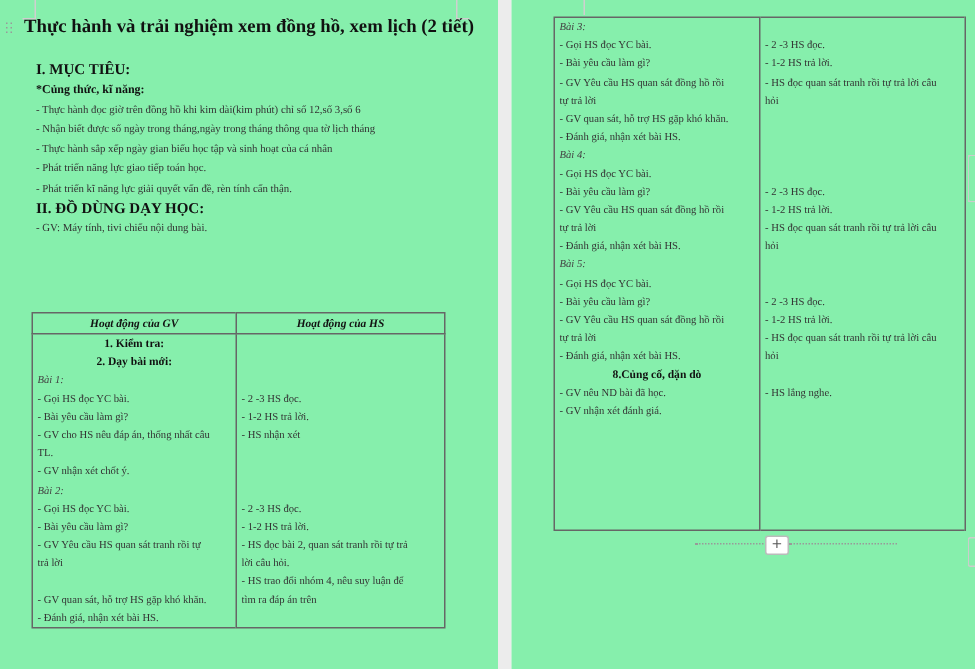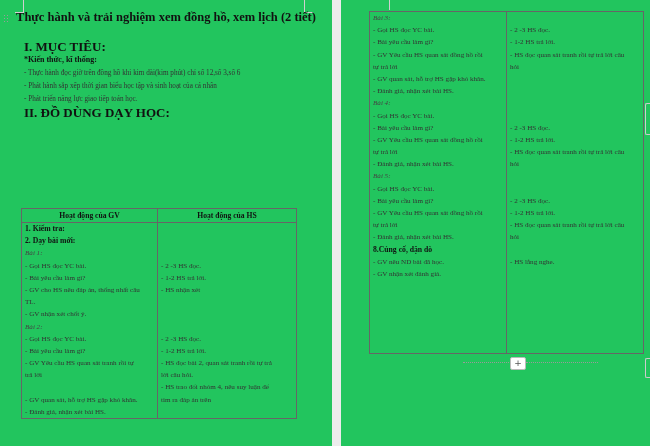--- a/index.html
+++ b/index.html
@@ -2,50 +2,50 @@
 <html><head>
 <meta charset="utf-8">
 <style>
   html, body { margin: 0; padding: 0; }
   body {
     width: 650px; height: 446px; overflow: hidden; position: relative;
     background: #ffffff;
     font-family: "Liberation Serif", "DejaVu Serif", serif;
     color: #222;
   }
-  .page { position: absolute; top: 0; background: #22c55e; }
+  .page { position: absolute; top: 0; background: #86efac; }
   #page-left { left: 0; width: 332px; height: 446px; }
   #page-gap { position: absolute; left: 332px; top: 0; width: 9px; height: 446px; background: #ececec; }
   #page-right { left: 341px; width: 309px; height: 446px; }
 
   .corner-mark { position: absolute; border-color: #cfcfcf; border-style: solid; width: 8px; height: 12px; }
   .cm-tl { left: 15px; top: 0; border-width: 0 1px 1px 0; }
   .cm-tr { left: 304px; top: 0; border-width: 0 0 1px 1px; }
   .cm-rtl { left: 40px; top: 0; border-width: 0 1px 0 0; height: 10px; }
 
   .drag-handle { position: absolute; left: 4px; top: 15px; width: 6px; height: 10px;
     display: grid; grid-template-columns: 3px 3px; grid-auto-rows: 3px; cursor: grab; }
   .drag-handle i { display: block; width: 1px; height: 1px; background: #999; }
 
   .title { position: absolute; left: 0; width: 332px; top: 10px; text-align: center;
     font-weight: bold; font-size: 12.5px; color: #111; }
 
   .body-lines { position: absolute; left: 24px; top: 40px; width: 290px; }
   .line { font-size: 7.2px; line-height: 13.3px; height: 13.3px; white-space: nowrap; color: #333; }
   .line.b { font-weight: bold; font-size: 8px; color: #111; }
-  .line.h { font-weight: bold; font-size: 13px; color: #111; }
+  .line.h { font-weight: bold; font-size: 10px; color: #111; }
 
   table.act { position: absolute; border-collapse: collapse; table-layout: fixed;
     border: 1px solid #666; }
   table.act td, table.act th { border-left: 1px solid #666; border-right: 1px solid #666;
     vertical-align: top; padding: 0 3px; }
   table.act th { border-bottom: 1px solid #666; font-size: 7.6px; font-weight: bold;
-    height: 13px; line-height: 13px; text-align: center; color: #111; }
+    height: 13px; line-height: 13px; text-align: center; color: #111; font-style: italic; }
   .cell-line { font-size: 7.1px; line-height: 12.2px; height: 12.2px; white-space: nowrap; overflow: hidden; color: #333; }
-  .cell-line.b { font-weight: bold; font-size: 7.7px; color: #111; }
+  .cell-line.b { font-weight: bold; font-size: 7.7px; color: #111; text-align: center; }
   .cell-line.i { font-style: italic; color: #444; }
 
   #table-left { left: 21px; top: 208px; width: 275px; }
   #table-left col.c1 { width: 136px; }
   #table-left col.c2 { width: 139px; }
 
   #table-right { left: 28px; top: 11px; width: 274px; padding-left: 24px; }
   #table-right col.c1 { width: 137px; }
   #table-right col.c2 { width: 137px; }
 
@@ -69,25 +69,28 @@
       <i></i>
       <i></i>
       <i></i>
       <i></i>
       <i></i>
   </div>
   <div class="title">Thực hành và trải nghiệm xem đồng hồ, xem lịch (2 tiết)</div>
 
   <div class="body-lines">
     <div class="line h">I. MỤC TIÊU:</div>
-    <div class="line b">*Kiến thức, kĩ thống:</div>
+    <div class="line b">*Củng thức, kĩ năng:</div>
     <div class="line">- Thực hành đọc giờ trên đồng hồ khi kim  dài(kim phút) chỉ số 12,số 3,số 6</div>
-    <div class="line">- Phát hành sắp xếp thời gian biểu học tập và sinh hoạt của cá nhân</div>
+    <div class="line">- Nhận biết được số ngày trong tháng,ngày trong tháng thông qua tờ lịch tháng</div>
+    <div class="line">- Thực hành sắp xếp ngày gian biểu học tập và sinh hoạt của cá nhân</div>
     <div class="line">- Phát triển năng lực  giao tiếp toán học.</div>
+    <div class="line">- Phát triển kĩ năng lực giải quyết vấn đề, rèn tính cẩn thận.</div>
     <div class="line h">II. ĐỒ DÙNG DẠY HỌC:</div>
+    <div class="line">- GV: Máy tính, tivi chiếu nội dung bài.</div>
   </div>
 
   <table class="act" id="table-left">
     <colgroup>
         <col class="c1">
         <col class="c2">
       </colgroup>
     <thead>
       <tr>
         <th>Hoạt động của GV</th>

